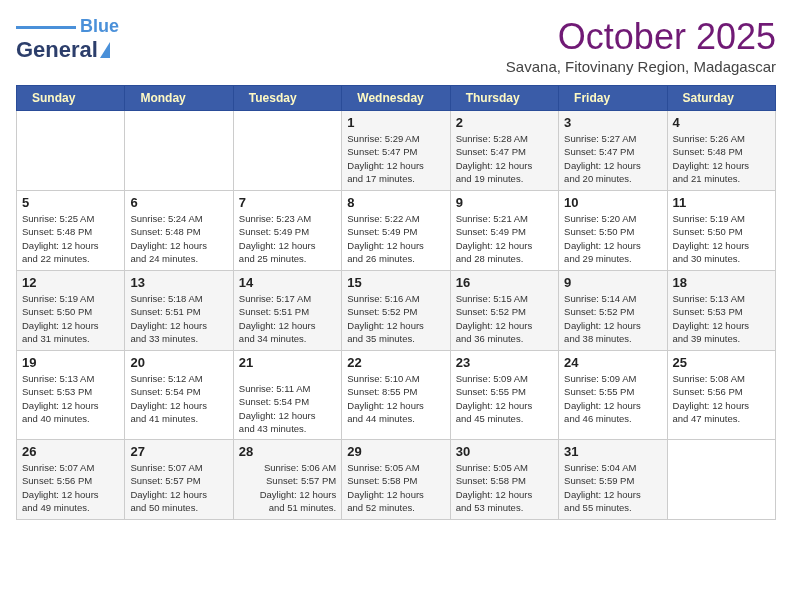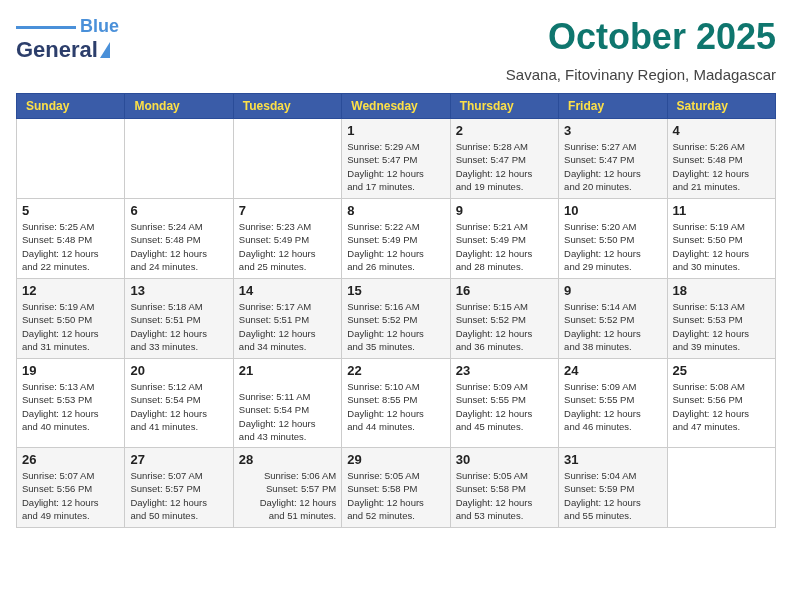--- a/index.html
+++ b/index.html
@@ -38,39 +38,38 @@
       height: 3px;
       background: #4a90d9;
       width: 60px;
       margin-top: 2px;
     }
     .title-block {
       text-align: right;
     }
     .month-title {
       font-size: 36px;
-      color: #0f766e;
-      font-weight: bold;
+      color: #701a75;
+      font-weight: normal;
     }
     .subtitle {
       font-size: 15px;
       color: #444;
-      margin-top: 8px;
     }
     table {
       width: 100%;
       border-collapse: collapse;
       table-layout: fixed;
     }
     thead th {
       background: #3a5ca8;
-      color: #fde047;
+      color: #fef9c3;
       font-size: 12px;
       font-weight: bold;
-      padding: 5px 9px;
+      padding: 5px 15px;
       text-align: left;
       border: 1px solid #2a4c98;
     }
     tbody td {
       border: 1px solid #ccc;
       vertical-align: top;
       padding: 4px 5px;
       font-size: 9.5px;
       color: #333;
       height: 80px;

